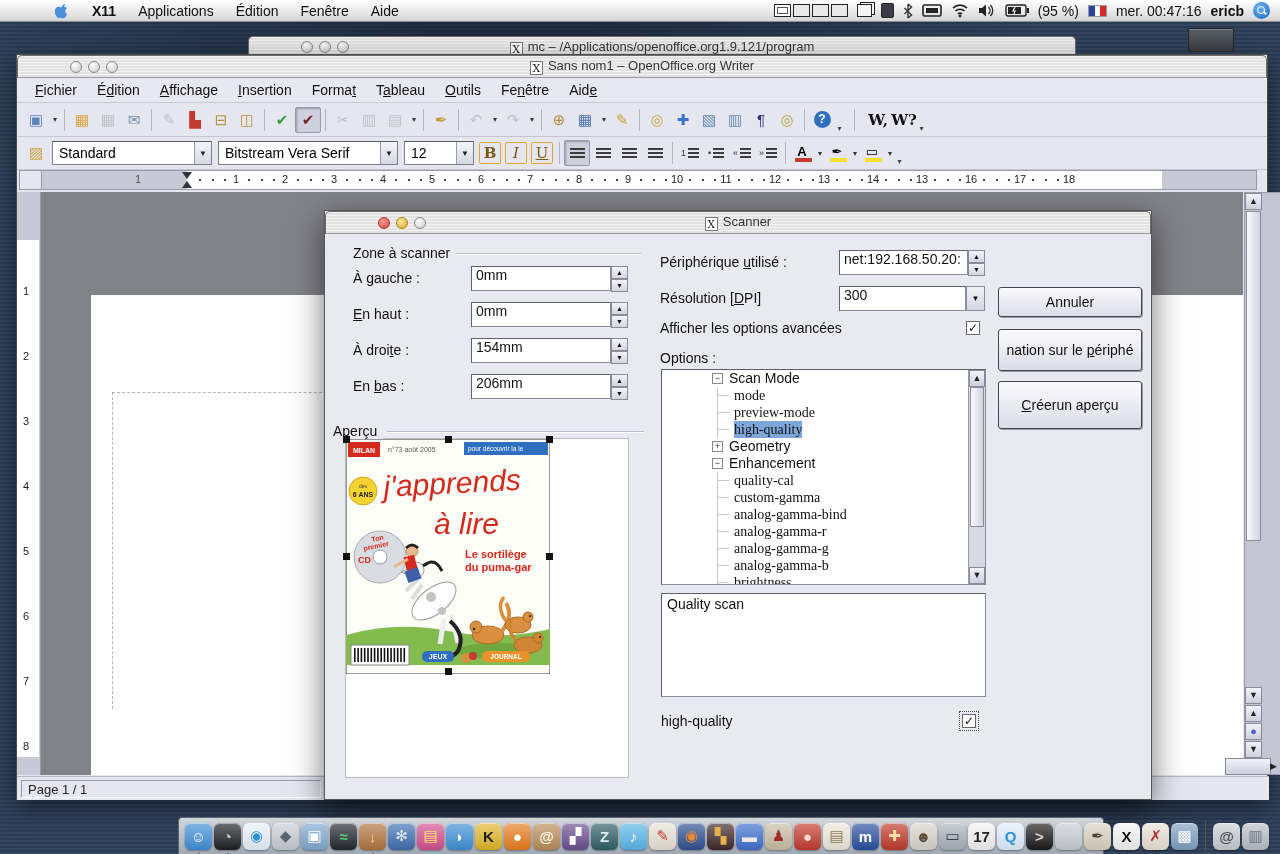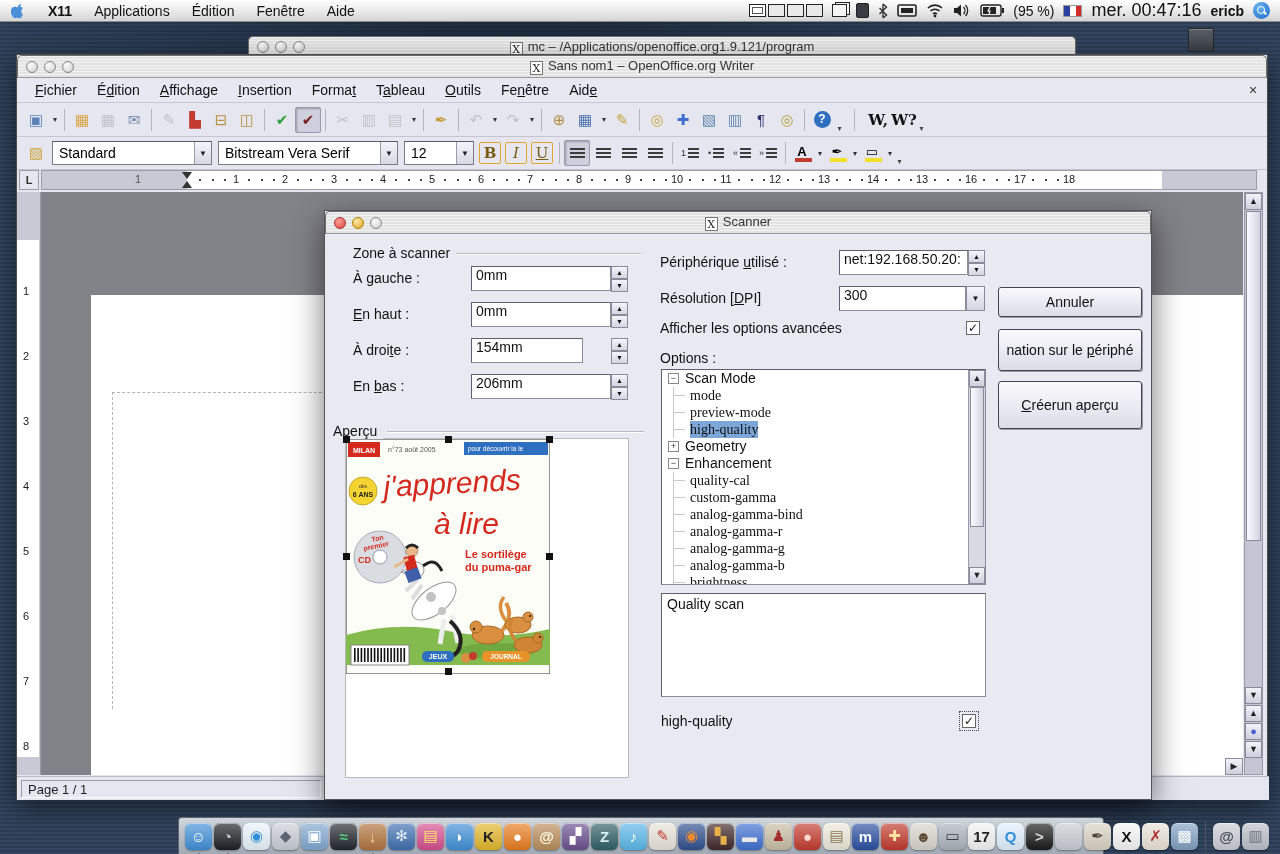--- a/index.html
+++ b/index.html
@@ -1,18 +1,18 @@
 <!DOCTYPE html>
 <html><head>
 <meta charset="utf-8">
 <style>
   * { margin:0; padding:0; box-sizing:border-box; }
   html,body { width:1280px; height:854px; overflow:hidden; }
   body { font-family:"Liberation Sans","DejaVu Sans",sans-serif; }
-  .abs { position:absolute; }
+  .abs { position:absolute;padding-left:44px; }
   #stage { position:relative; width:1280px; height:854px; background:#26374e; }
 
   
   #desktop { inset:0; background:
       radial-gradient(ellipse 900px 500px at 40% 10%, rgba(10,16,26,.55), rgba(0,0,0,0) 60%),
       repeating-linear-gradient(to bottom,#33455f 0 2px,#2b3c53 2px 4px); }
 
   
   #macbar { left:0; top:0; width:1280px; height:22px;
       background:linear-gradient(#ffffff,#e9e9e9 55%,#d4d4d4);
@@ -21,21 +21,21 @@
   #macbar .bold { font-weight:bold; }
   #macbar .right { margin-left:auto; display:flex; align-items:center; gap:9px; padding-right:10px; }
   .pager { display:flex; gap:2px; }
   .pager .cell { width:17px; height:13px; border:1px solid #222; background:#e9e9e9; }
   .pager .cell.active { background:#fff; box-shadow:inset 0 0 0 2px #fff, inset 0 0 0 3px #555; }
   .winstack { width:15px; height:13px; border:1px solid #222; background:#f4f4f4; box-shadow:3px -2px 0 -1px #f4f4f4, 3px -2px 0 0 #222; }
   .darkapp { width:13px; height:15px; background:#3c3c44; border:1px solid #222; border-radius:2px; }
   .statsvg { display:block; }
   .flag { width:19px; height:12px; display:flex; border:1px solid #999; }
   .flag i { flex:1; } .flag i:nth-child(1){background:#2b3f9e;} .flag i:nth-child(2){background:#fff;} .flag i:nth-child(3){background:#d32a2a;}
-  .clocktxt { font-size:18px; }
+  .clocktxt { font-size:14px; }
   .spot { width:17px; height:17px; border-radius:50%; background:radial-gradient(circle at 35% 30%,#6cb4f0,#1668c8); position:relative; }
   .spot:before { content:""; position:absolute; left:4px; top:4px; width:6px; height:6px; border:1.5px solid #fff; border-radius:50%; }
   .spot:after { content:""; position:absolute; left:10px; top:10px; width:4px; height:1.5px; background:#fff; transform:rotate(45deg); }
 
   
   #deskicon { left:1188px; top:28px; width:26px; height:24px; background:linear-gradient(#5a5f66,#3a3e44); border:1px solid #23262a; border-radius:2px; box-shadow:inset 0 1px 0 rgba(255,255,255,.25); }
 
   
   .titlebar { background:repeating-linear-gradient(to bottom,#f2f2f2 0 1px,#e3e3e3 1px 3px); border:1px solid #6d6d6d; border-bottom-color:#9a9a9a; border-radius:5px 5px 0 0; display:flex; align-items:center; font-size:13px; color:#333; }
   .lights { display:flex; gap:6px; padding:0 8px; }
@@ -545,21 +545,21 @@
           <i>▲</i>
           <i>▼</i>
         </div>
         <span class="fldlabel" style="left: 28px; top: 95px;"><u>E</u>n haut :</span>
         <div class="txt" style="left: 146px; top: 91px; width: 140px;">0mm</div>
         <div class="spincol" style="left: 286px; top: 91px;">
           <i>▲</i>
           <i>▼</i>
         </div>
         <span class="fldlabel" style="left: 28px; top: 131px;">À droi<u>t</u>e :</span>
-        <div class="txt" style="left: 146px; top: 127px; width: 112px;">154mm</div>
+        <div class="txt" style="left: 146px; top: 127px; width: 140px;">154mm</div>
         <div class="spincol" style="left: 286px; top: 127px;">
           <i>▲</i>
           <i>▼</i>
         </div>
         <span class="fldlabel" style="left: 28px; top: 167px;">En <u>b</u>as :</span>
         <div class="txt" style="left: 146px; top: 163px; width: 140px;">206mm</div>
         <div class="spincol" style="left: 286px; top: 163px;">
           <i>▲</i>
           <i>▼</i>
         </div>

